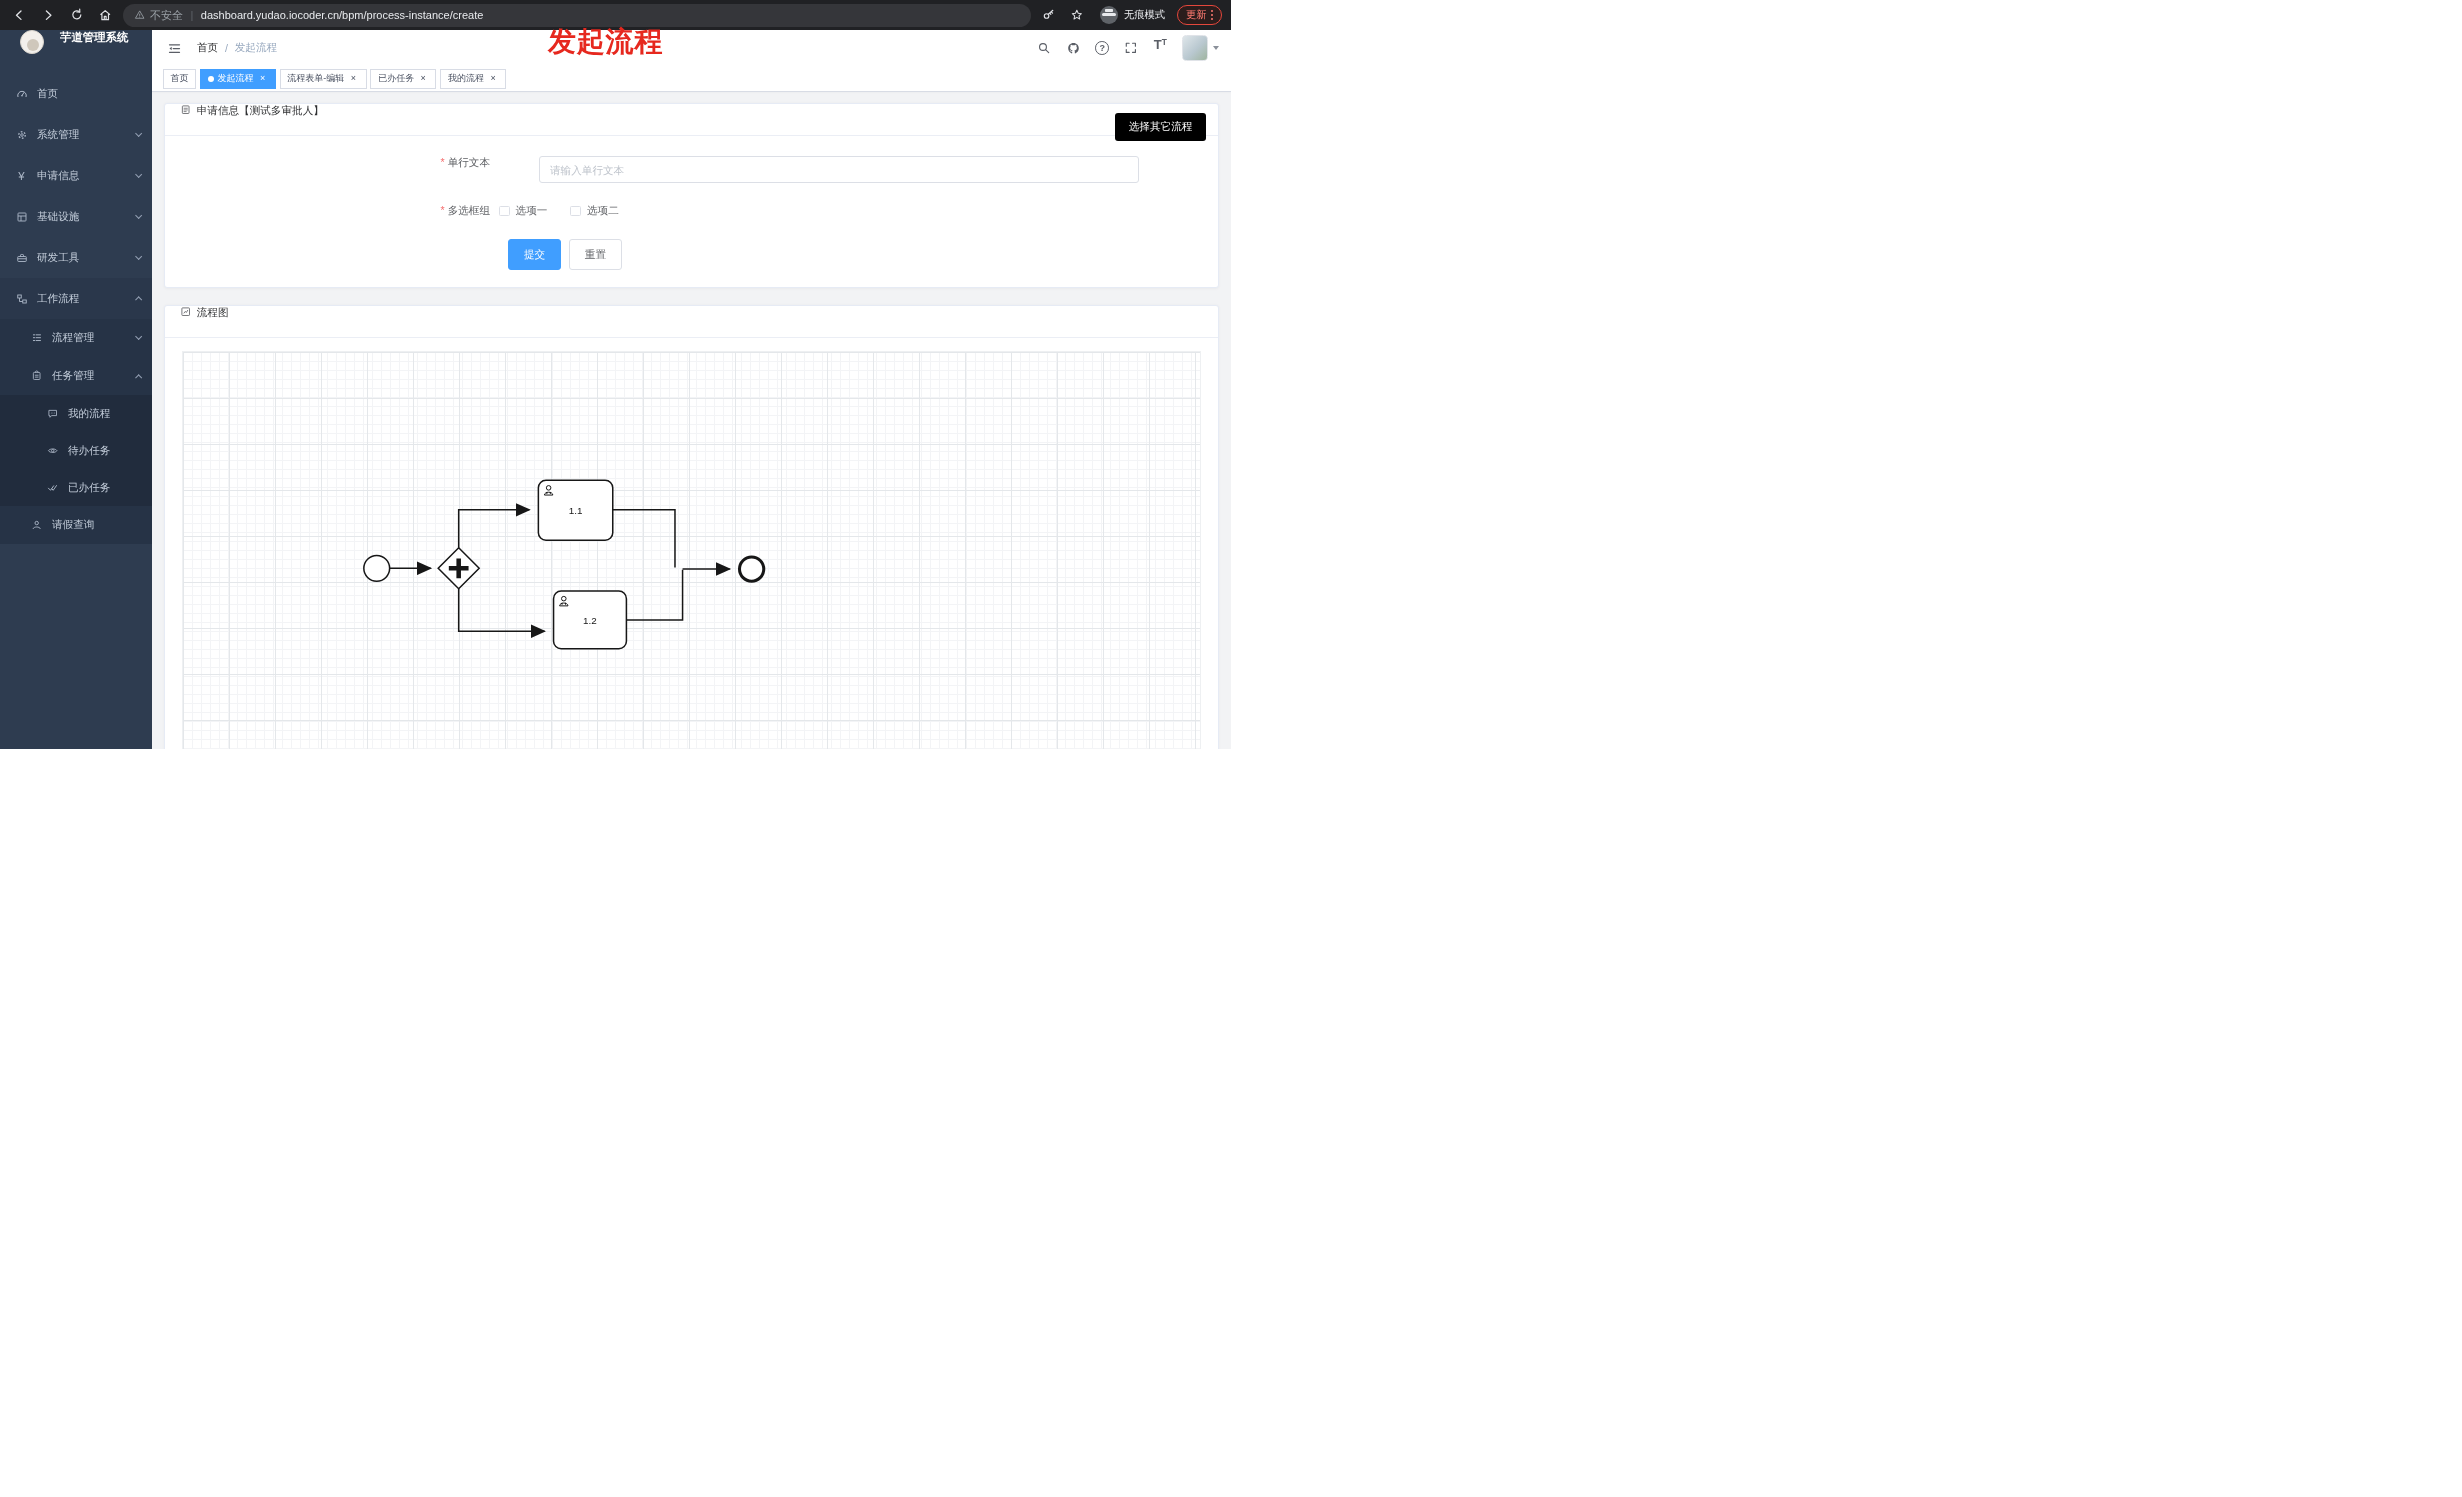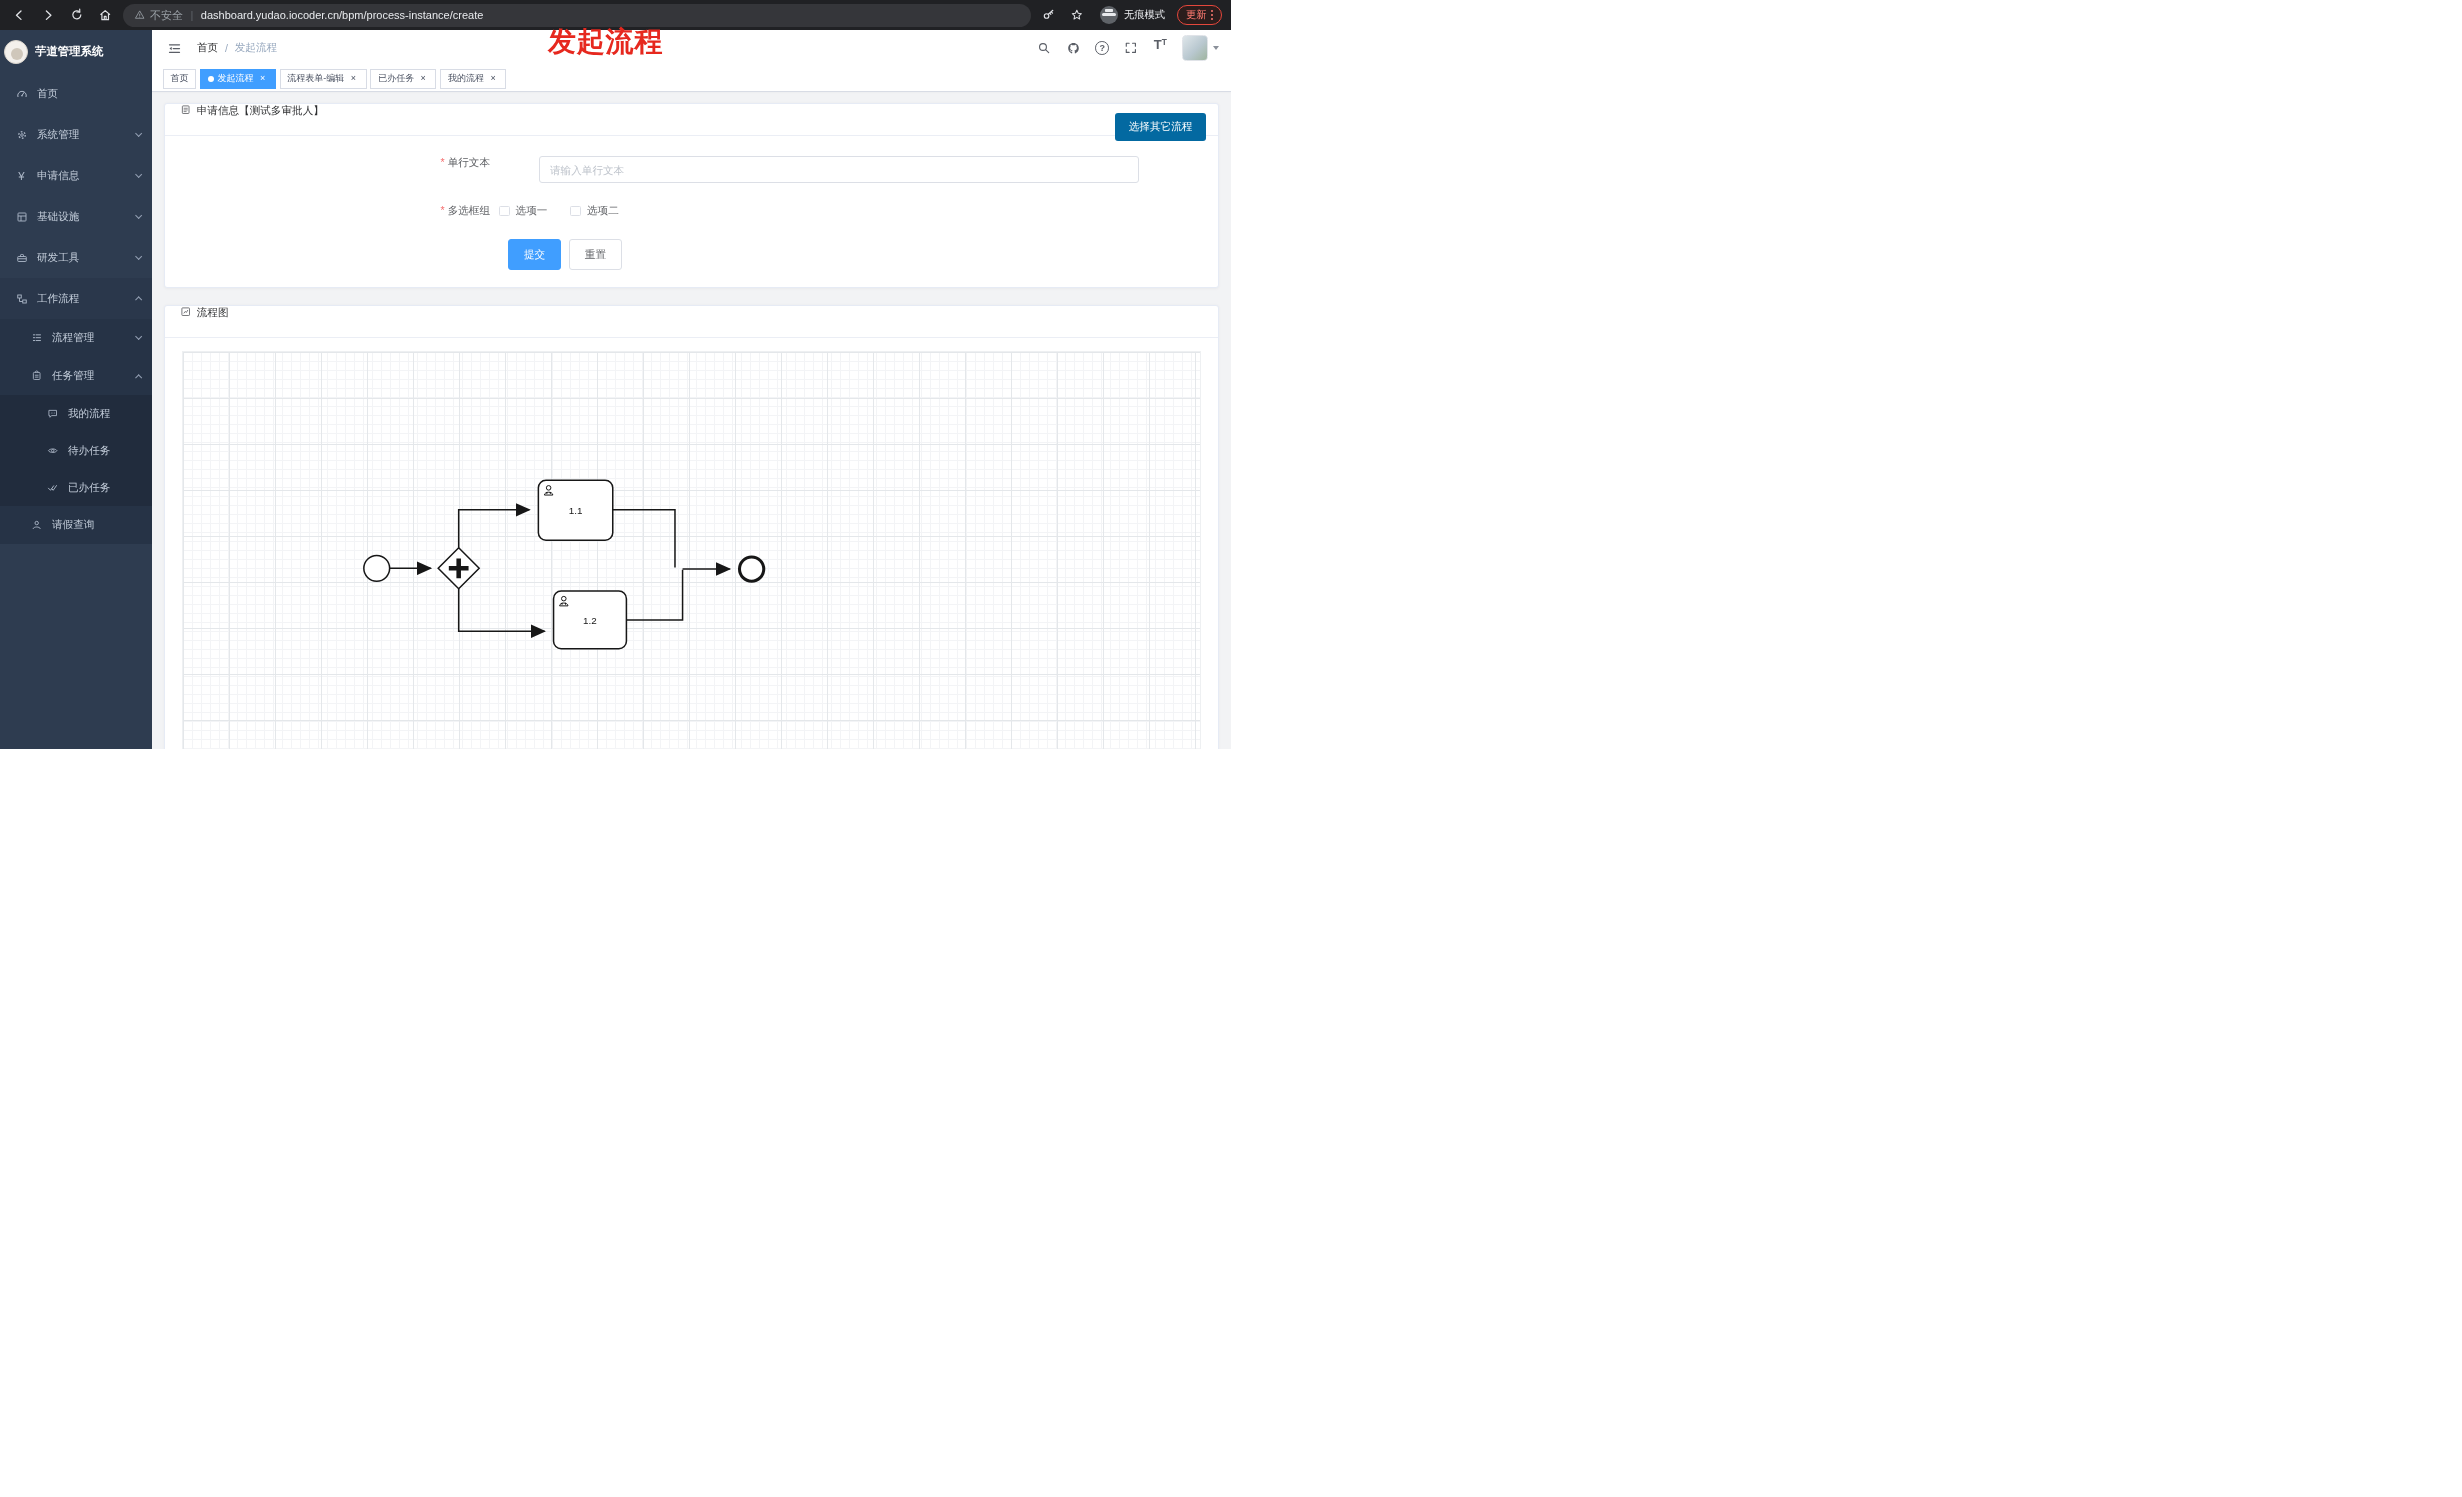--- a/index.html
+++ b/index.html
@@ -20,21 +20,21 @@
   .incog-badge::after { content:""; position:absolute; left:5.3px; right:5.3px; top:3px; height:3px; background:#e8eaed; border-radius:0.8px; }
   .update-pill { display:flex; align-items:center; gap:4.6px; border:1.5px solid #e5473c; color:#ff7a70; background:#2b1d1c; border-radius:12px; padding:2.3px 7.6px; font-size:10.3px; cursor:pointer; }
   .update-pill .dots { display:flex; flex-direction:column; gap:1.5px; }
   .update-pill .dots i { width:2.3px; height:2.3px; border-radius:50%; background:#ff7a70; display:block; }
 
   
   .app { flex:1; display:flex; min-height:0; }
 
   
   .sidebar { width:152px; background:#2e3c50; color:#c4cedb; flex-shrink:0; overflow:hidden; }
-  .logo-row { height:43px; display:flex; align-items:center; gap:7px; padding-left:4px; cursor:pointer; }
+  .logo-row { height:43px; display:flex; gap:16px; padding-left:20px; cursor:pointer; }
   .logo-avatar { width:24px; height:24px; border-radius:50%; background:#f3f0ec; border:0.8px solid #d9d4cc; position:relative; overflow:hidden; }
   .logo-avatar::after { content:""; position:absolute; left:6px; top:7.6px; width:12px; height:12px; border-radius:50%; background:#cfc7bb; }
   .logo-title { color:#fff; font-size:11.4px; font-weight:bold; white-space:nowrap; }
   .m-item { height:41px; display:flex; align-items:center; padding:0 10.6px 0 15px; font-size:10.6px; color:#c4cedb; cursor:pointer; }
   .m-item .ic { width:13px; height:13px; margin-right:9px; display:flex; align-items:center; justify-content:center; color:#aeb9c9; flex-shrink:0; font-size:11.4px; }
   .m-item .lbl { flex:1; }
   .chev { width:5.3px; height:5.3px; border-right:1.1px solid #94a0b4; border-bottom:1.1px solid #94a0b4; transform:rotate(45deg); margin-top:-2.3px; }
   .chev.up { transform:rotate(-135deg); margin-top:3px; }
   .sub-wrap { background:#263346; }
   .m-item.l2 { height:38px; padding-left:30px; }
@@ -64,21 +64,21 @@
   .tag .x { font-size:9px; width:10.6px; height:10.6px; line-height:10px; text-align:center; border-radius:50%; }
   .tag.active { background:#409eff; border-color:#409eff; color:#fff; }
   .tag.active .dot { width:6px; height:6px; border-radius:50%; background:#fff; display:inline-block; }
 
   
   .content { flex:1; overflow:hidden; padding:11.4px 12px; }
   .card { background:#fff; border:0.8px solid #e6ebf5; border-radius:3px; box-shadow:0 0.8px 3px rgba(0,0,0,.04); }
   .card-head { height:32px; display:flex; gap:5.3px; padding:0 15px; border-bottom:0.8px solid #ebeef5; font-size:10.6px; color:#303133; }
   .card-head .hic { color:#606266; display:flex; }
   .form-card { position:relative; margin-bottom:16.7px; }
-  .choose-other { position:absolute; top:9px; right:12px; background:#0369a1; color:#fff; border:none; border-radius:3px; font-size:10.6px; padding:6.8px 13.7px; cursor:pointer; font-family:Liberation Serif, serif; }
+  .choose-other { position:absolute; top:9px; right:12px; background:#000000; color:#fff; border:none; border-radius:3px; font-size:10.6px; padding:6.8px 13.7px; cursor:pointer; font-family:Liberation Serif, serif; }
   .form-body { padding:20px 0 16.7px; }
   .form-row { display:flex; align-items:flex-start; margin-bottom:21px; }
   .form-label { width:334px; text-align:right; padding-right:9px; color:#606266; font-size:10.6px; flex-shrink:0; }
   .req { color:#f56c6c; margin-right:3px; }
   .text-input { width:600px; height:26.6px; border:0.8px solid #dcdfe6; border-radius:3px; padding:0 10px; font-size:10.6px; color:#606266; font-family:inherit; outline:none;margin-left:40px; }
   .text-input::placeholder { color:#bfc4cc; }
   .cb-group { display:flex; align-items:center; gap:23px; }
   .cb { display:flex; align-items:center; gap:6px; cursor:pointer; color:#606266; }
   .cb .box { width:10.6px; height:10.6px; border:0.8px solid #dcdfe6; border-radius:1.5px; background:#fff; }
   .btn-row { margin-left:343px; display:flex; gap:7.6px; }

